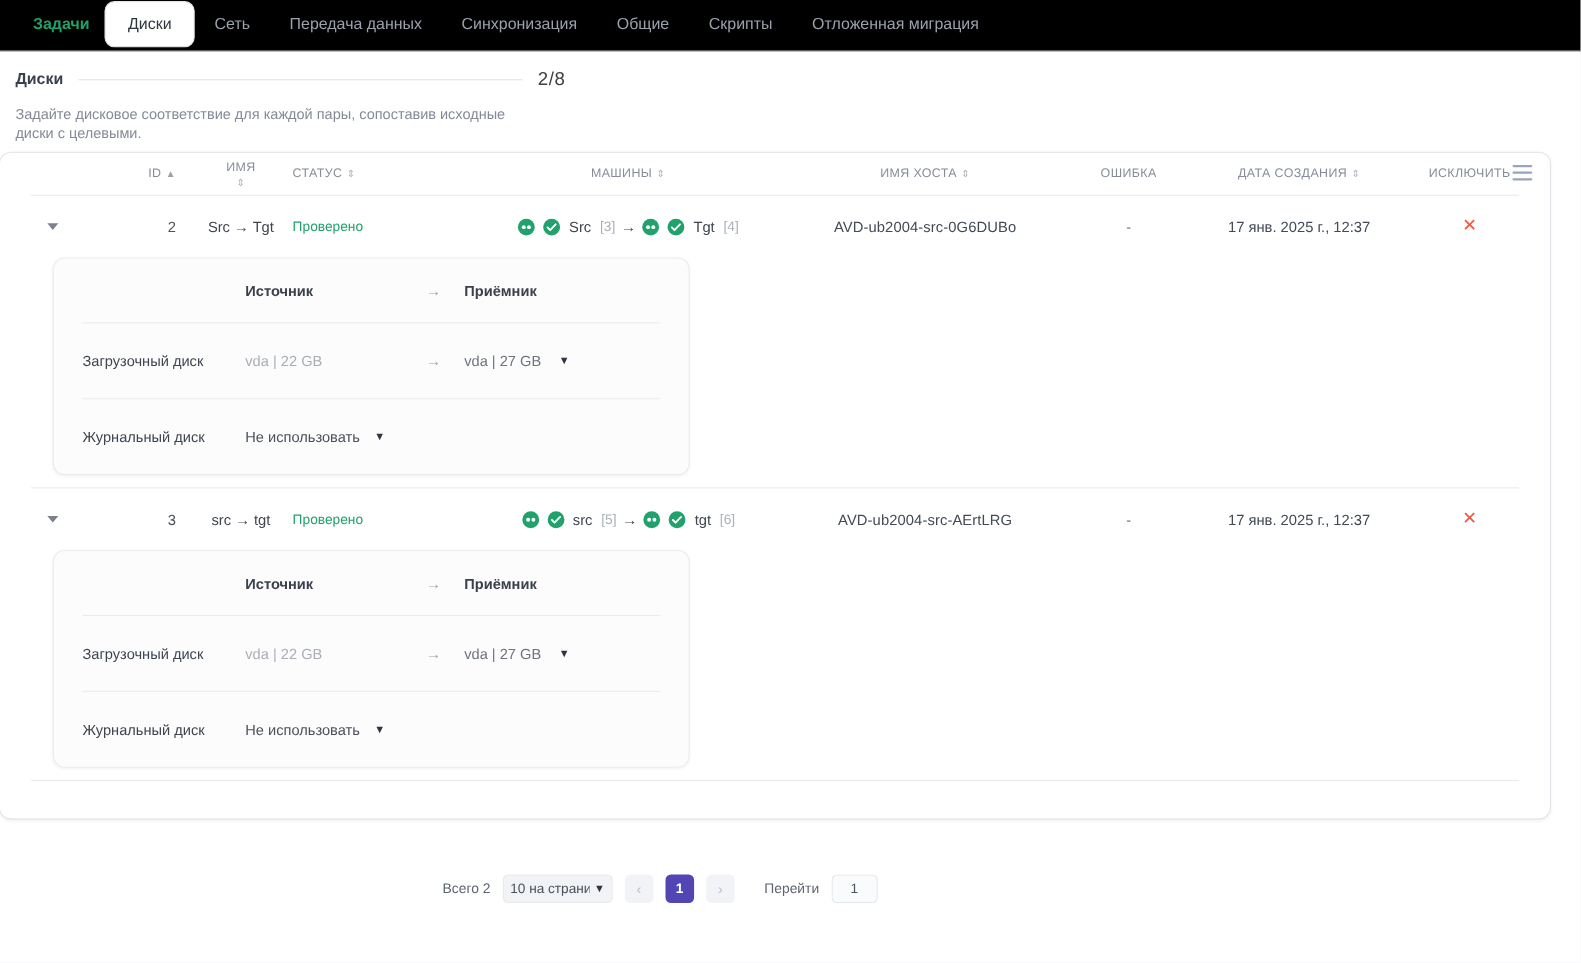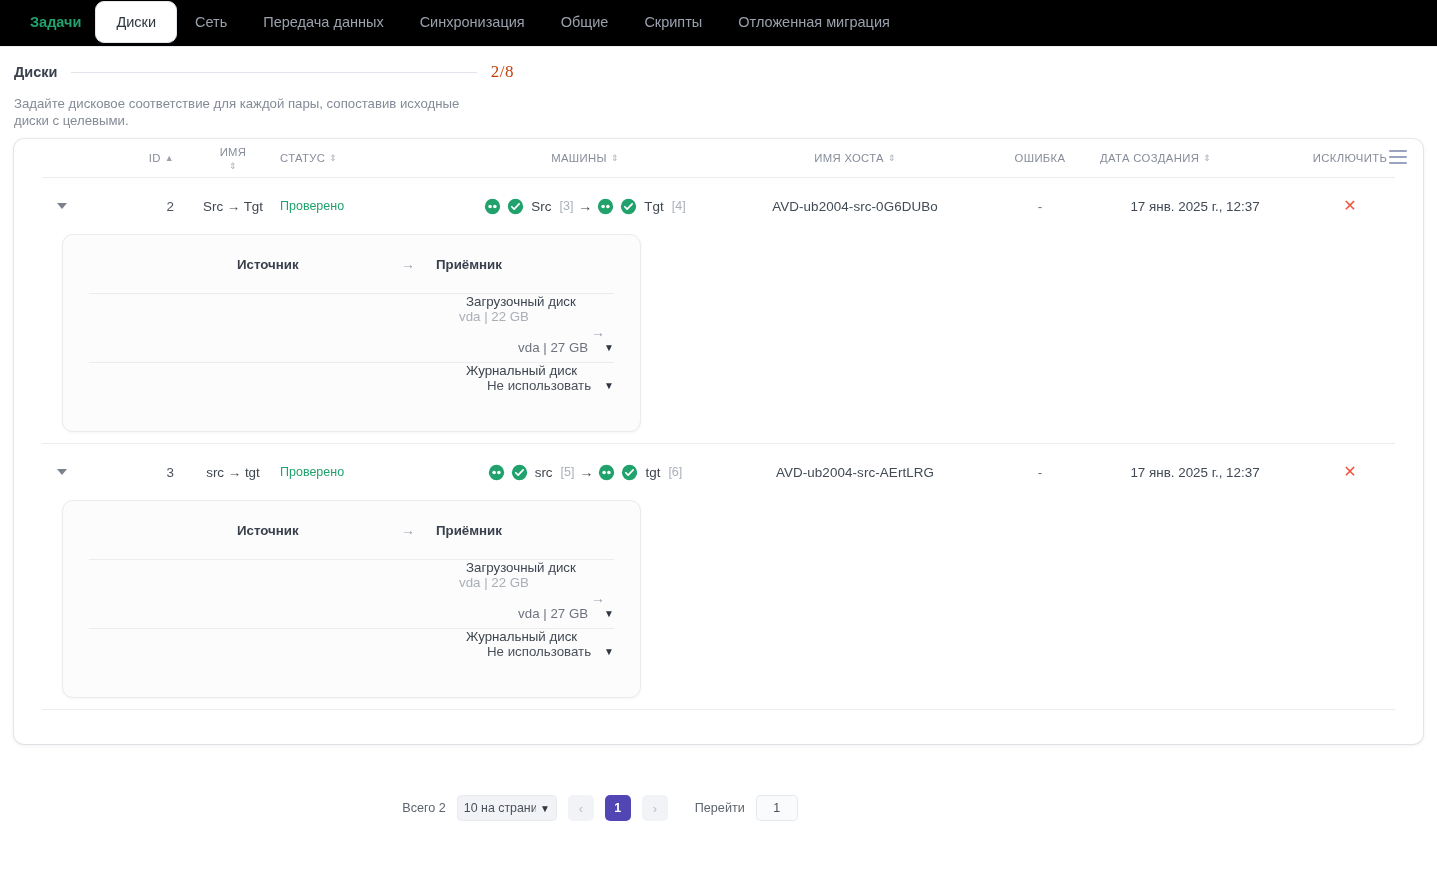--- a/index.html
+++ b/index.html
@@ -42,33 +42,33 @@
     box-shadow: 0 1px 4px rgba(30,40,60,.10);
     padding: 0 20px;
     font-weight: normal;
   }
 
   
   .stepwrap { padding: 15px 14px 0 14px; }
   .steprow { display: flex; align-items: center; gap: 14px; max-width: 500px; }
   .steptitle { font-size: 14.5px; font-weight: bold; color: #3a414d; white-space: nowrap; }
   .stepline { flex: 1; height: 1px; background: #e1e4ea; }
-  .stepcount { font-size: 17px; color: #c2410c; font-weight: normal; letter-spacing: .5px; font-family: Liberation Serif, serif; }
+  .stepcount { font-size: 17px; color: #404040; font-weight: normal; letter-spacing: .5px; }
   .stepdesc {
     margin-top: 13px;
     font-size: 13.2px;
     color: #848b96;
     line-height: 1.32;
     max-width: 470px;
   }
 
   
   .card {
     position: absolute;
-    left: 14px; top: 139px;
+    left: 0; top: 139px;
     width: 1409px;
     background: #ffffff;
     border-radius: 10px;
     box-shadow: 0 1px 4px rgba(38,50,70,.10), 0 0 0 1px rgba(225,228,234,.65);
   }
 
   .tablehead {
     display: flex; align-items: center;
     height: 38px;
     padding: 0 0 0 28px;
@@ -86,21 +86,21 @@
   .th .sort.asc { color: #9aa1ac; }
   .headrule { height: 1px; background: #ececf0; margin: 0 28px; }
 
   .colgrip { width: 40px; }
   .col-id    { width: 92px;  justify-content: flex-end; }
   .col-name  { width: 96px;  justify-content: flex-start; padding-left: 22px; flex-direction: column;}
   .col-status{ width: 170px; justify-content: flex-start; padding-left: 10px;}
   .col-mach  { width: 290px; justify-content: center; }
   .col-host  { width: 250px; justify-content: center; }
   .col-err   { width: 120px; justify-content: center; }
-  .col-date  { width: 190px; }
+  .col-date  { width: 190px; justify-content: center; }
   .col-excl  { width: 120px; justify-content: center; }
 
   .burger {
     position: absolute; right: 16px; top: 11px;
     width: 18px; height: 14px;
     display: flex; flex-direction: column; justify-content: space-between;
     cursor: pointer;
   }
   .burger i { display: block; height: 2px; background: #9aa3bd; border-radius: 1px; }
 
@@ -149,21 +149,21 @@
   .diskpanel {
     margin: 0 0 0 48px;
     width: 579px;
     background: #fcfcfd;
     border: 1px solid #e9ebef;
     border-radius: 11px;
     box-shadow: 0 1px 3px rgba(40,50,70,.05);
     padding: 0 26px;
   }
   .dp-head { display:flex; align-items:center; height: 58px; }
-  .dp-row  { display:flex; align-items:flex-end; height: 68px; flex-direction: column; }
+  .dp-row  { display:flex; align-items:center; height: 68px; }
   .dp-rule { height:1px; background:#ececf0; }
   .dp-label { width: 148px; font-size: 13.3px; color:#3e4650; }
   .dp-src   { width: 155px; font-size: 13.3px; color:#a9aeb7; }
   .dp-arrow { width: 32px; text-align:center; color:#9aa1ac; font-size: 14px; }
   .dp-dst   { font-size: 13.3px; color:#6d737d; display:flex; align-items:center; gap:16px; cursor:pointer;margin-left:12px;}
   .dp-head .dp-src, .dp-head .dp-dst { color:#3a414d; font-weight:bold; }
   .dp-head .dp-label { width: 148px; }
   .sel-caret { color:#2f3640; font-size: 10px; }
   .dp-select { font-size: 13.3px; color:#4a515b; display:flex; align-items:center; gap: 13px; cursor:pointer;}
 

